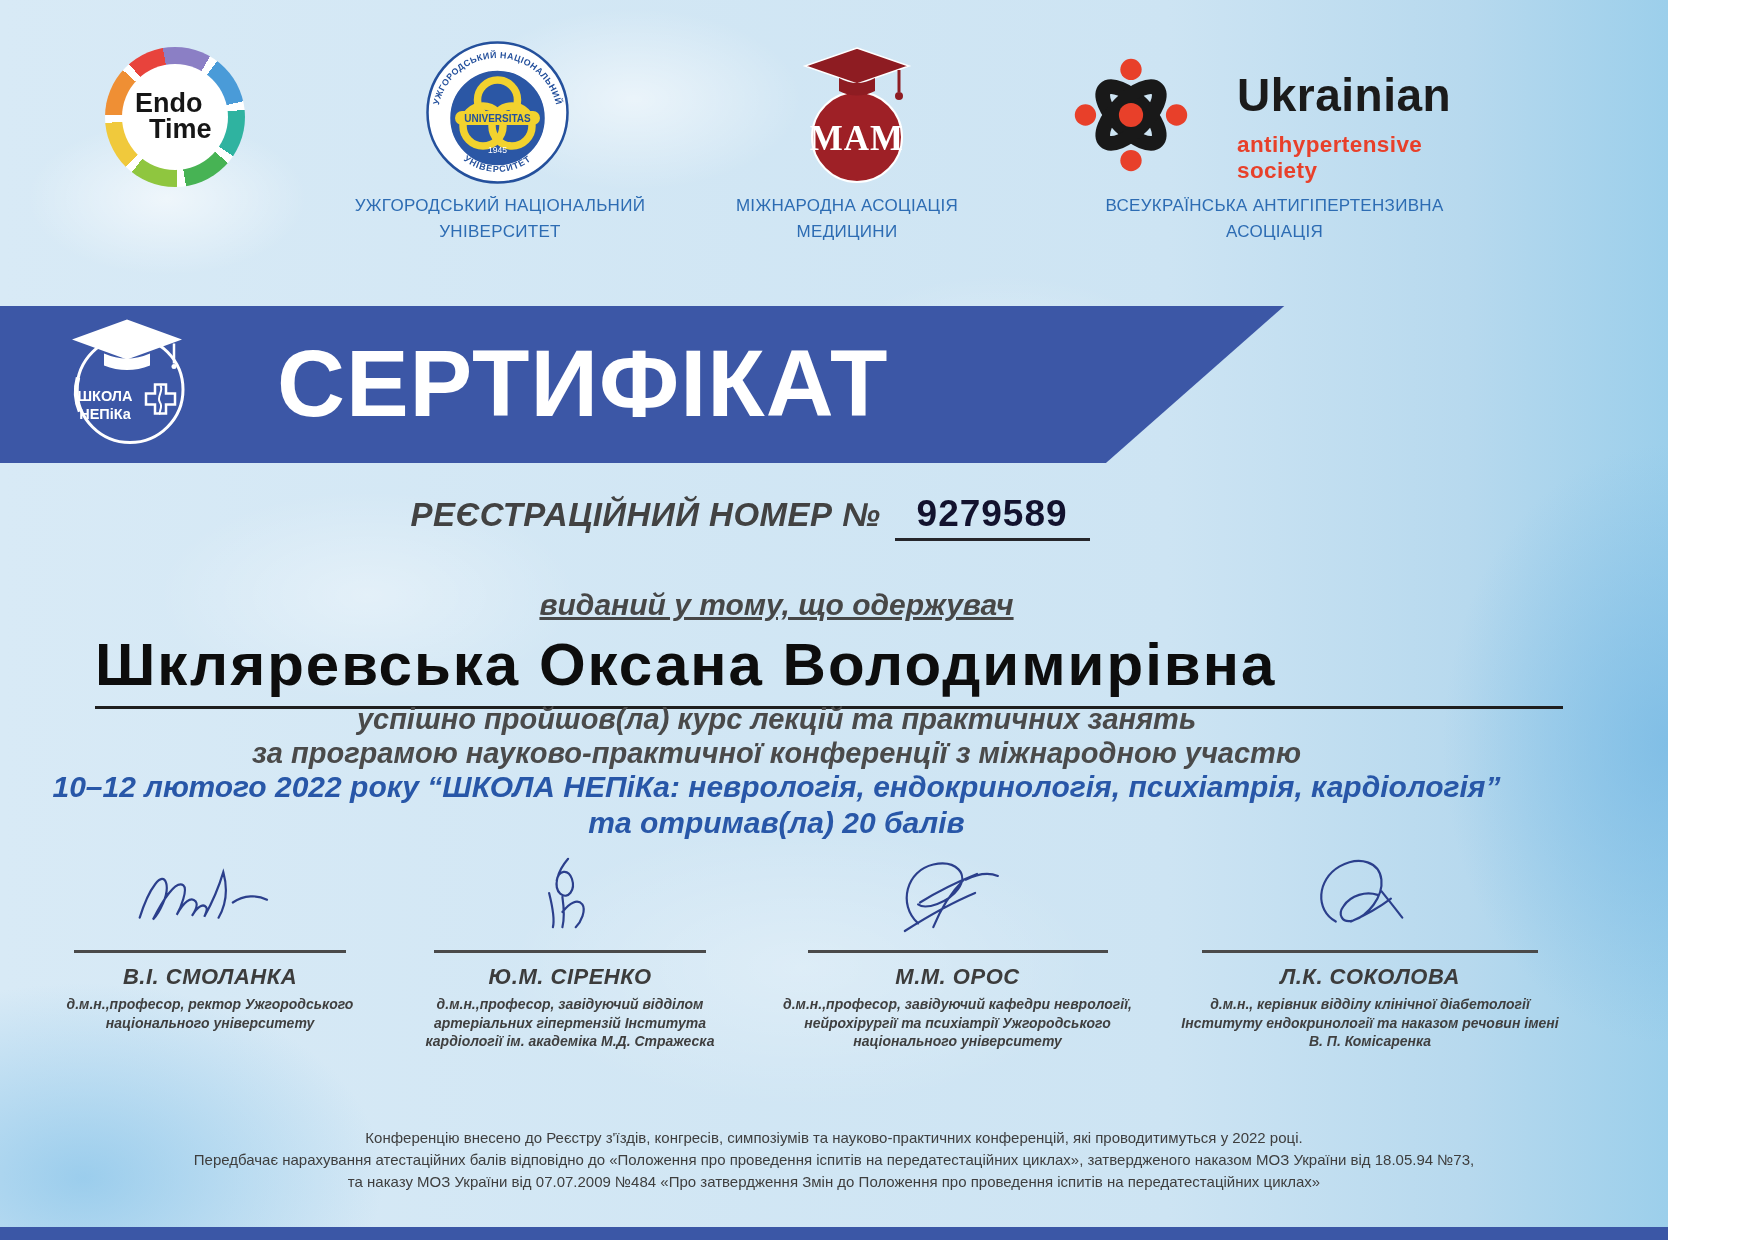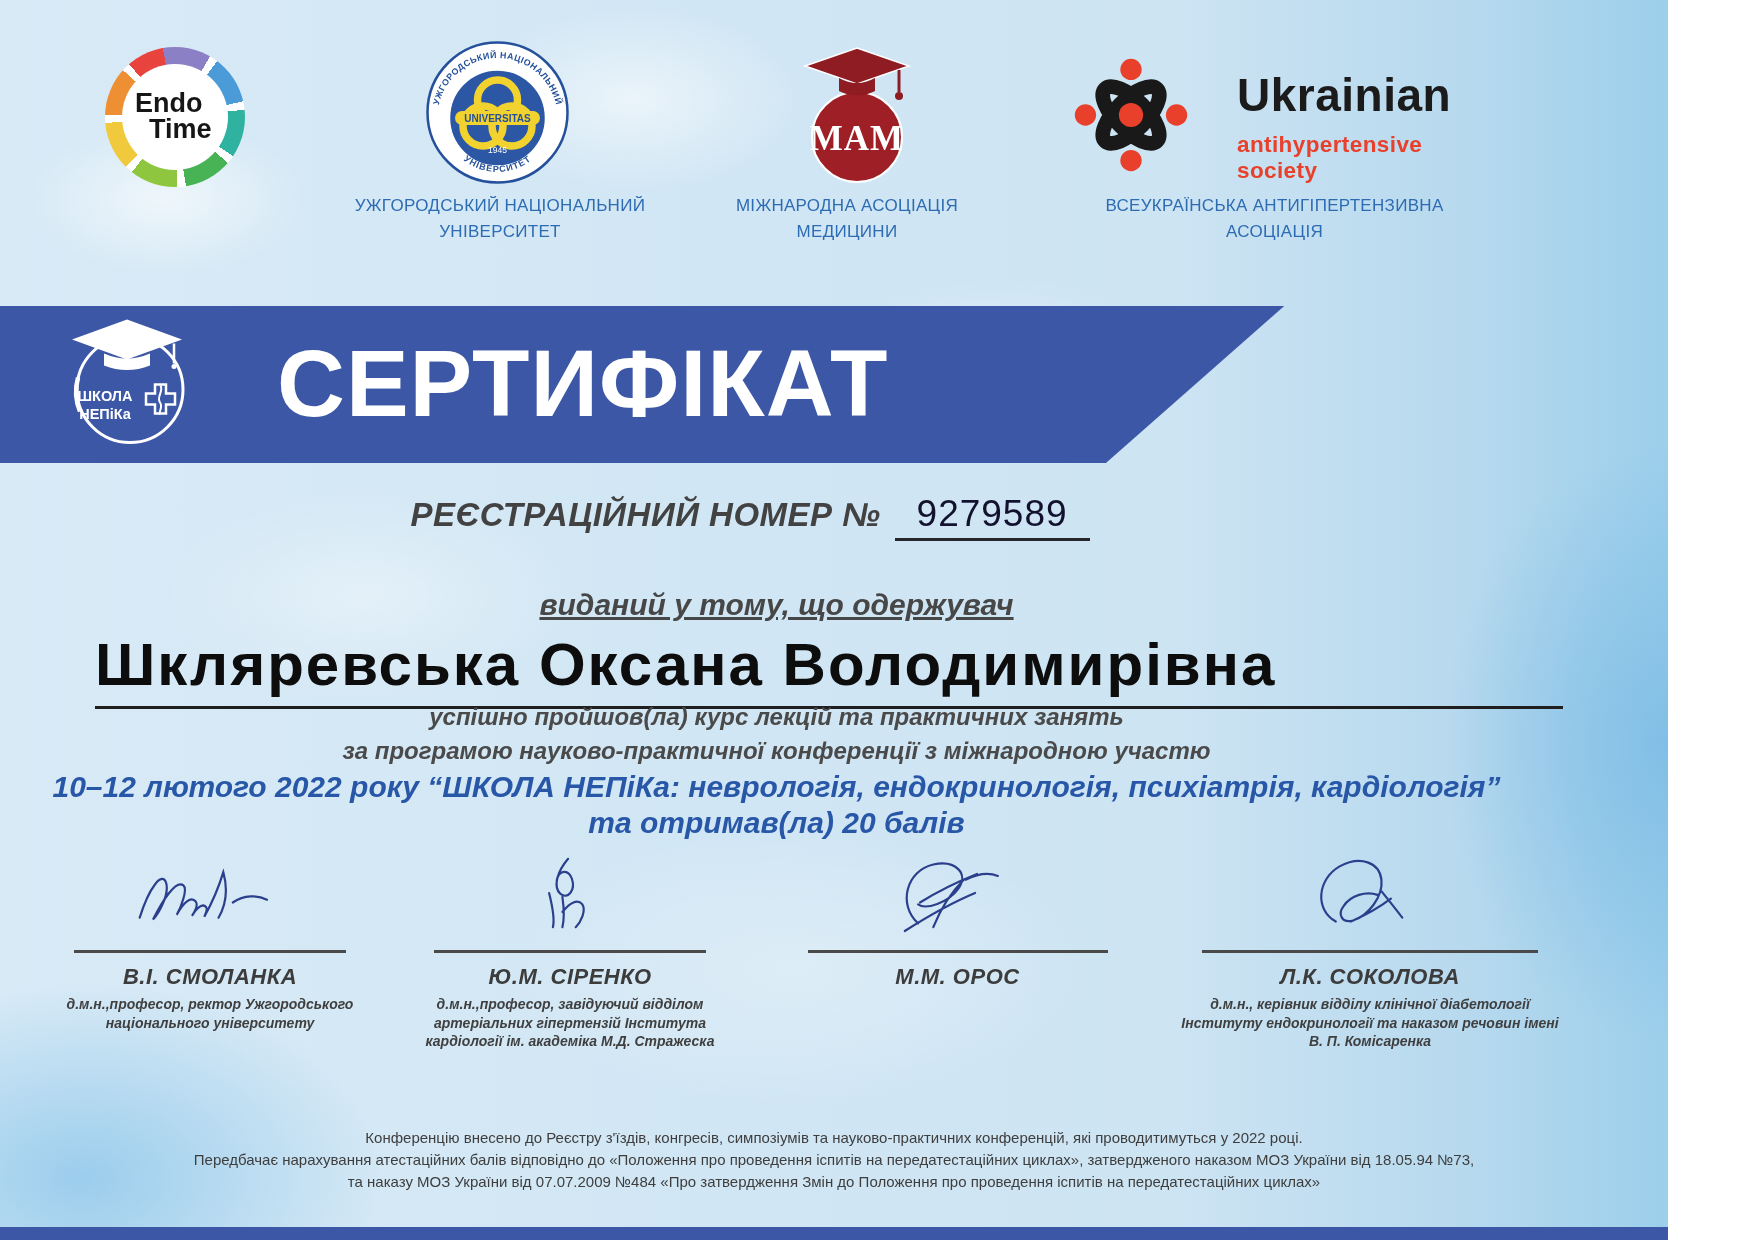--- a/index.html
+++ b/index.html
@@ -45,26 +45,26 @@
     left:0; top:306px; width:1292px; height:157px; background:#3c57a6;
     clip-path:polygon(0 0, 99.4% 0, 85.6% 100%, 0 100%);
   }
   .banner-title{
     position:absolute; left:277px; top:24px;
     font-size:94px; font-weight:800; color:#fff; letter-spacing:1px; white-space:nowrap;
   }
   
   .reg-row{left:0; top:493px; width:1500px; display:flex; justify-content:center; align-items:baseline; gap:14px;}
   .reg-label{font-size:33px; font-weight:700; font-style:italic; color:#424242; letter-spacing:.5px;}
-  .reg-number{font-size:37px; font-weight:400; color:#12122e; border-bottom:3px solid #26262b; padding:0 22px 3px; letter-spacing:1px;}
+  .reg-number{font-size:37px; font-weight:700; color:#12122e; border-bottom:3px solid #26262b; padding:0 22px 3px; letter-spacing:1px;}
   .issued{left:0; right:115px; top:588px; text-align:center; font-size:30px; font-weight:700; font-style:italic; color:#474747;text-decoration:underline;}
   .name-block{left:95px; right:105px; top:630px; text-align:left; border-bottom:3px solid #1f1f1f; padding-bottom:7px;}
   .name-block span{font-size:60px; font-weight:700; color:#0d0d0d; letter-spacing:2px; white-space:nowrap;}
   .course{left:0; right:115px; text-align:center; font-weight:700; font-style:italic;}
-  .course.gray{color:#4a4a4a; font-size:24px;}
+  .course.gray{color:#4a4a4a; font-size:29px;}
   .course.blue{color:#2857a8; font-size:30px;}
   .c1{top:703px;} .c2{top:737px;} .c3{top:770px;} .c4{top:806px;}
   
   .sig-col{top:855px; text-align:center;}
   .sig-col svg.sig{display:block; margin:0 auto; height:95px;}
   .sig-line{border-top:3px solid #4a4a4a; width:80%; margin:0 auto;}
   .sig-name{margin-top:11px; font-size:22px; font-weight:700; font-style:italic; color:#3c3c3c; letter-spacing:.5px;}
   .sig-title{margin:5px auto 0; font-size:14px; font-weight:600; font-style:italic; color:#3f3f3f; line-height:1.33;}
   .sig path{stroke:#2b3f8c; stroke-width:2.3; fill:none; stroke-linecap:round;}
   
@@ -196,20 +196,21 @@
     <div class="sig-name">Ю.М. СІРЕНКО</div>
     <div class="sig-title" style="width:320px;">д.м.н.,професор, завідуючий відділом артеріальних гіпертензій Інститута кардіології ім. академіка М.Д. Стражеска</div>
   </div>
 
   <div class="abs sig-col" style="left:770px; width:375px;">
     <svg class="sig" viewBox="0 0 160 100">
       <path d="M38,72 C16,52 26,16 54,10 C78,5 92,20 80,36 C70,50 46,58 38,52 M40,50 C56,40 80,28 100,20 M54,76 C62,56 74,38 86,26 M24,80 C46,66 74,50 98,40 M88,26 C100,20 112,18 122,22"></path>
     </svg>
     <div class="sig-line"></div>
     <div class="sig-name">М.М. ОРОС</div>
+    <div class="sig-title" style="width:350px;">д.м.н.,професор, завідуючий кафедри неврології, нейрохірургії та психіатрії Ужгородського національного університету</div>
   </div>
 
   <div class="abs sig-col" style="left:1160px; width:420px;">
     <svg class="sig" viewBox="0 0 160 100">
       <path d="M44,70 C22,58 24,26 48,12 C70,0 90,8 92,26 C94,44 78,64 62,69 C50,72 46,62 52,54 C60,42 76,38 88,42 M60,70 C74,64 90,55 102,46 M92,38 C100,48 108,58 114,66"></path>
     </svg>
     <div class="sig-line"></div>
     <div class="sig-name">Л.К. СОКОЛОВА</div>
     <div class="sig-title" style="width:380px;">д.м.н., керівник відділу клінічної діабетології Інституту ендокринології та наказом речовин імені В. П. Комісаренка</div>
   </div>

